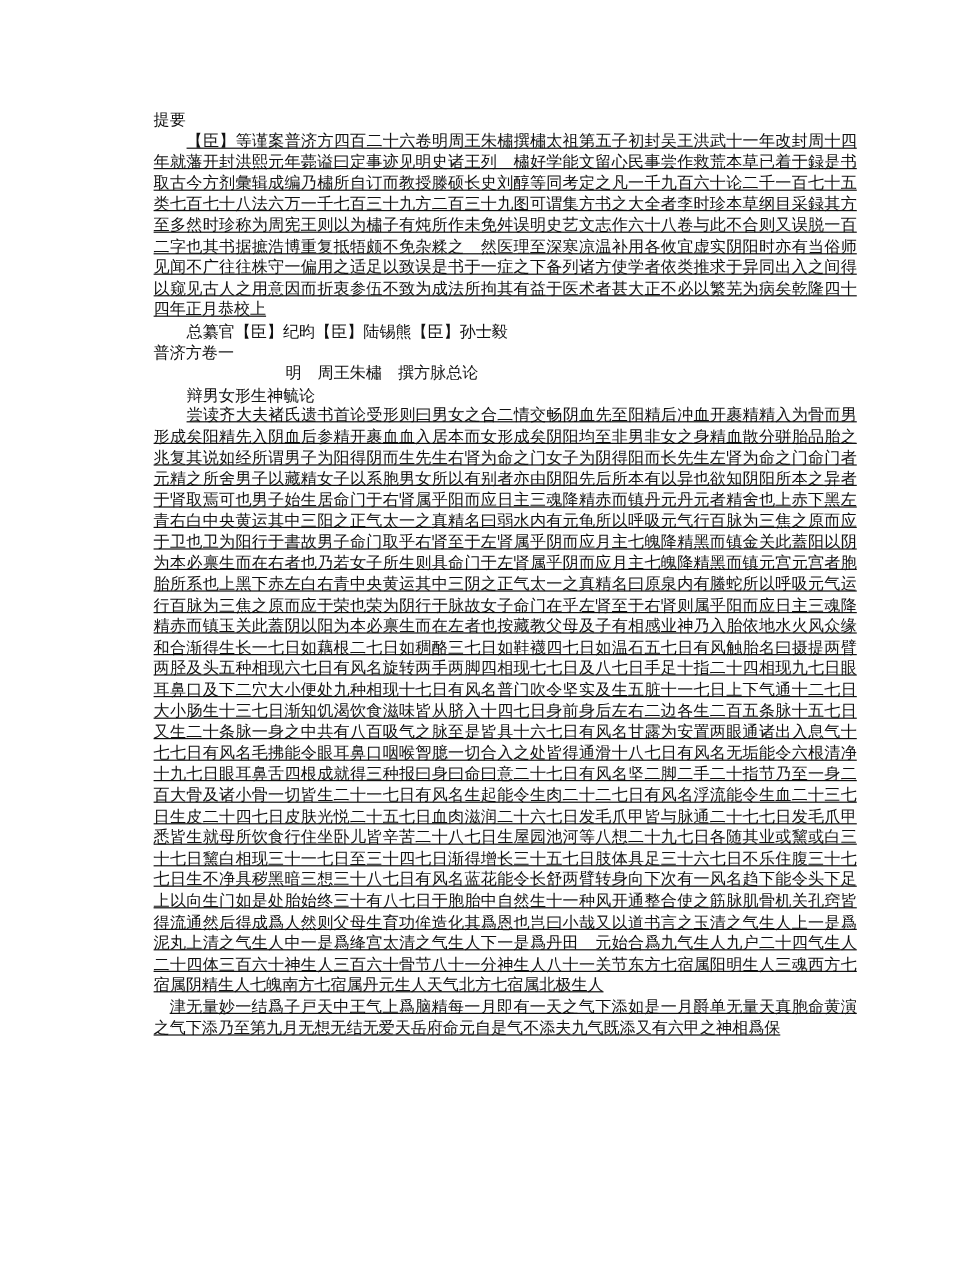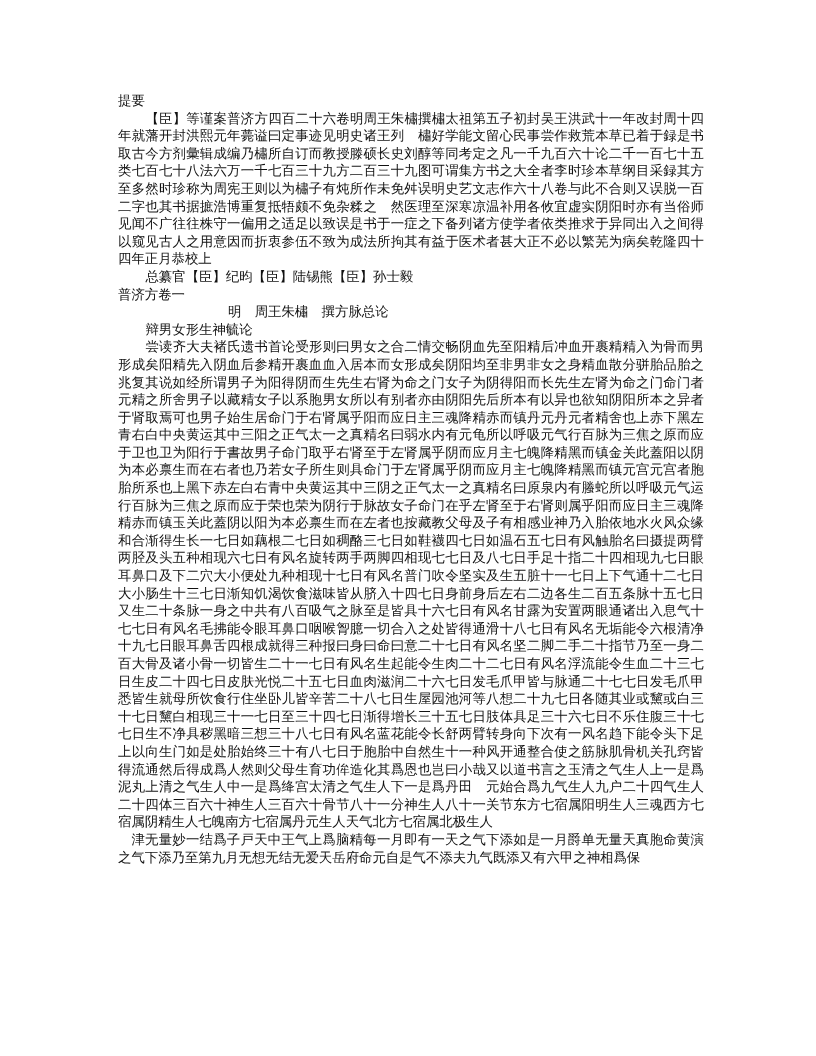--- a/index.html
+++ b/index.html
@@ -1,30 +1,30 @@
 <!DOCTYPE html>
 <html><head>
 <meta charset="utf-8">
 <style>
   html, body { margin: 0; padding: 0; background: #ffffff; }
   body { width: 816px; height: 1056px; position: relative; overflow: hidden; }
   .page {
     position: absolute;
-    left: 118px;
+    left: 128px;
     top: 92px;
     width: 586px;
     font-family: "DejaVu Serif", "Liberation Serif", serif;
     font-size: 13.4px;
     line-height: 17.6px;
     color: #111111;
     text-align: justify;
     text-align-last: left;
   }
   .line { margin: 0; white-space: normal; }
-  .indent1 { text-indent: 2.05em; }
+  .indent1 { text-indent: 2.05em; text-decoration: underline; }
   .indent2 { padding-left: 2.05em; font-family: Liberation Serif, serif; }
   .center-author { padding-left: 8.2em; }
   .p { margin: 0; }
 </style>
 </head>
 <body>
 
 <div class="page">
   <p class="line">提要</p>
   <p class="p indent1">【臣】等谨案普济方四百二十六卷明周王朱橚撰橚太祖第五子初封吴王洪武十一年改封周十四年就藩开封洪熙元年薨谥曰定事迹见明史诸王列　橚好学能文留心民事尝作救荒本草已着于録是书取古今方剂彙辑成编乃橚所自订而教授滕硕长史刘醇等同考定之凡一千九百六十论二千一百七十五类七百七十八法六万一千七百三十九方二百三十九图可谓集方书之大全者李时珍本草纲目采録其方至多然时珍称为周宪王则以为橚子有炖所作未免舛误明史艺文志作六十八卷与此不合则又误脱一百二字也其书据摭浩博重复抵牾颇不免杂糅之　然医理至深寒凉温补用各攸宜虚实阴阳时亦有当俗师见闻不广往往株守一偏用之适足以致误是书于一症之下备列诸方使学者依类推求于异同出入之间得以窥见古人之用意因而折衷参伍不致为成法所拘其有益于医术者甚大正不必以繁芜为病矣乾隆四十四年正月恭校上</p>

